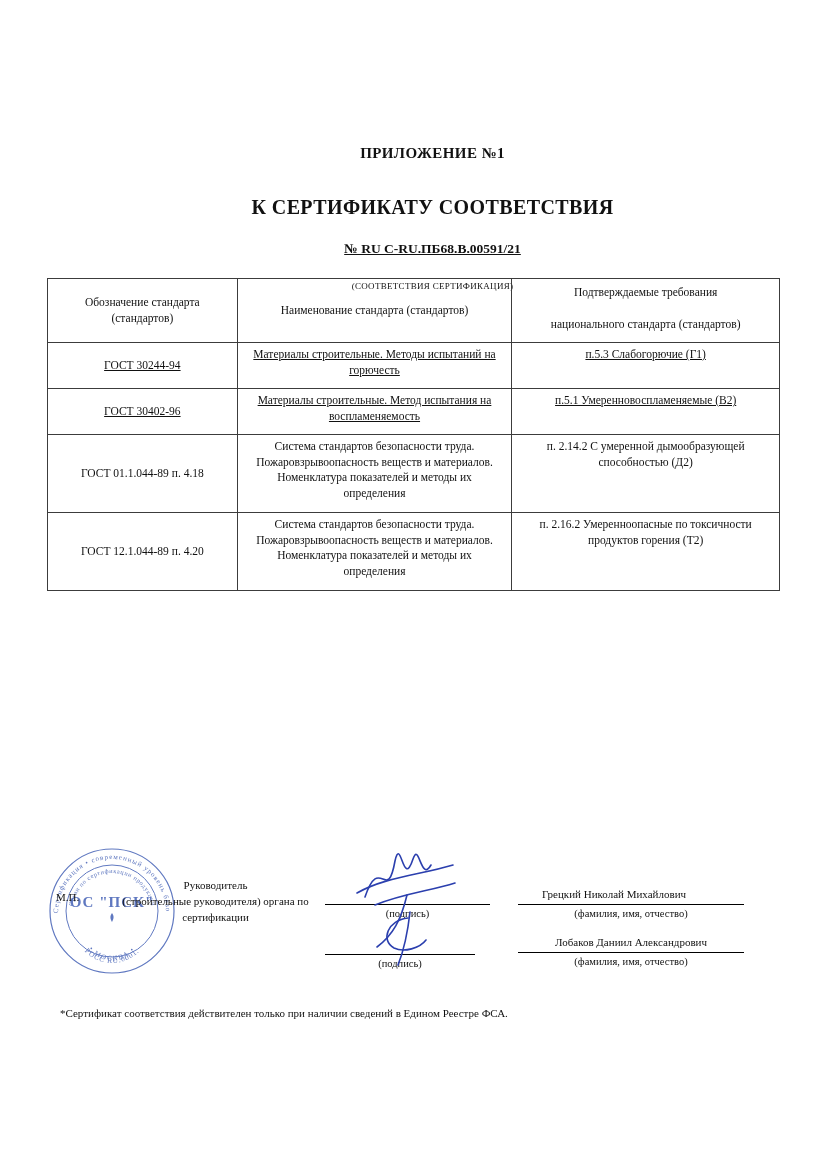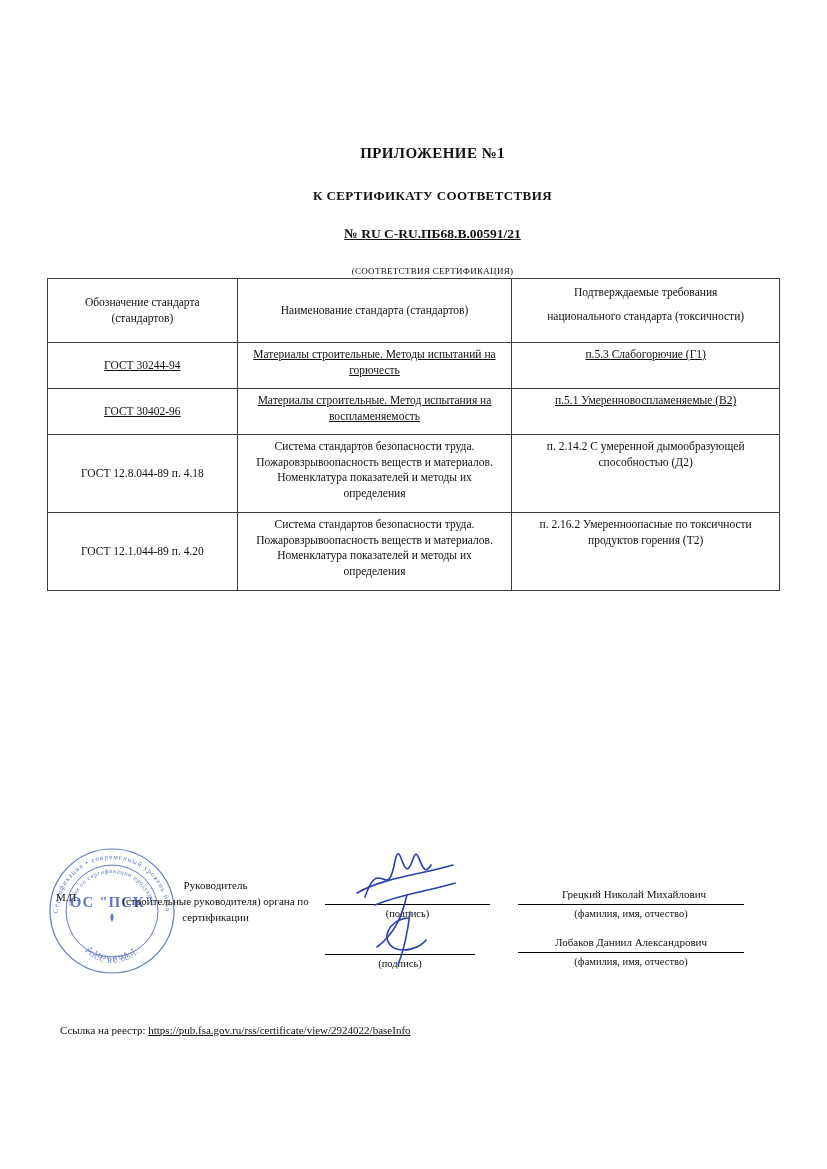--- a/index.html
+++ b/index.html
@@ -9,42 +9,42 @@
     width:827px; height:1169px;
     margin:0 auto;
     background:#ffffff;
     font-family:"Liberation Serif", serif;
     color:#111;
     overflow:hidden;
   }
   
   .title-block { position:absolute; top:145px; left:1px; width:100%; text-align:center;padding-left:36px; }
   .doc-title   { font-size:15px; font-weight:bold; letter-spacing:.4px; }
-  .doc-subtitle{ font-size:13px; font-weight:bold; margin-top:26px; letter-spacing:.4px; }
+  .doc-subtitle{ font-size:20px; font-weight:bold; margin-top:34px; letter-spacing:.4px; }
   .doc-number  { font-size:13.5px; font-weight:bold; margin-top:22px; text-decoration:underline;text-align:center; }
   .doc-kind    { font-size:9px; margin-top:24px; letter-spacing:.3px; }
 
   
   table.cert-table {
     position:absolute; top:278px; left:47px;
     width:733px; border-collapse:collapse;
     font-size:11.5px; line-height:1.35;
   }
   .cert-table th, .cert-table td {
     border:1px solid #3c3c3c;
     text-align:center;
     padding:4px 10px;
   }
   .cert-table th { font-weight:normal; }
   .col-std  { width:190px; }
   .col-name { width:275px;margin-top:17px; }
   .col-req  { width:268px; }
   .hdr-cell { height:64px; vertical-align:middle; }
   .hdr-req  { vertical-align:top; }
-  .hdr-req .hdr-stack { display:flex; flex-direction:column; gap:8px; padding-top:2px; }
+  .hdr-req .hdr-stack { display:flex; flex-direction:column; gap:16px; padding-top:2px; }
   tr.row-sm td { height:46px;text-decoration:underline; }
   tr.row-lg td { height:78px; }
   td.cell-std { vertical-align:middle; }
   td.cell-name, td.cell-req { vertical-align:top; }
 
   
   .sig-area { position:absolute; left:0; top:840px; width:827px; height:160px; font-size:11px; }
   .abs { position:absolute; }
   .sig-line { border-bottom:1.6px solid #000; }
   .center { text-align:center; }
@@ -77,38 +77,38 @@
   </div>
 
   <table class="cert-table">
     <thead>
       <tr>
         <th class="col-std hdr-cell">Обозначение стандарта (стандартов)</th>
         <th class="col-name hdr-cell">Наименование стандарта (стандартов)</th>
         <th class="col-req hdr-cell hdr-req">
           <div class="hdr-stack">
             <span>Подтверждаемые требования</span>
-            <span>национального стандарта (токсичности)</span>
+            <span>национального стандарта (стандартов)</span>
           </div>
         </th>
       </tr>
     </thead>
     <tbody>
       <tr class="row-sm">
         <td class="cell-std">ГОСТ 30244-94</td>
         <td class="cell-name">Материалы строительные. Методы испытаний на горючесть</td>
         <td class="cell-req">п.5.3 Слабогорючие (Г1)</td>
       </tr>
       <tr class="row-sm">
         <td class="cell-std">ГОСТ 30402-96</td>
         <td class="cell-name">Материалы строительные. Метод испытания на воспламеняемость</td>
         <td class="cell-req">п.5.1 Умеренновоспламеняемые (В2)</td>
       </tr>
       <tr class="row-lg">
-        <td class="cell-std">ГОСТ 12.8.044-89 п. 4.18</td>
+        <td class="cell-std">ГОСТ 01.1.044-89 п. 4.18</td>
         <td class="cell-name">Система стандартов безопасности труда. Пожаровзрывоопасность веществ и материалов. Номенклатура показателей и методы их определения</td>
         <td class="cell-req">п. 2.14.2 С умеренной дымообразующей способностью (Д2)</td>
       </tr>
       <tr class="row-lg">
         <td class="cell-std">ГОСТ 12.1.044-89 п. 4.20</td>
         <td class="cell-name">Система стандартов безопасности труда. Пожаровзрывоопасность веществ и материалов. Номенклатура показателей и методы их определения</td>
         <td class="cell-req">п. 2.16.2 Умеренноопасные по токсичности продуктов горения (Т2)</td>
       </tr>
     </tbody>
   </table>
@@ -144,21 +144,21 @@
 
     <div class="abs role" style="left:108px; top:18px; width:215px; text-align:center;">
       <div>Руководитель</div>
       <div>(строительные руководителя) органа по</div>
       <div>сертификации</div>
     </div>
 
     <div class="abs sig-line" style="left:325px; top:45px; width:165px; height:20px;"></div>
     <div class="abs center caption" style="left:325px; top:68px; width:165px;">(подпись)</div>
 
-    <div class="abs center" style="left:518px; top:48px; width:232px;">Грецкий Николай Михайлович</div>
+    <div class="abs center" style="left:498px; top:48px; width:232px;">Грецкий Николай Михайлович</div>
     <div class="abs sig-line" style="left:518px; top:50px; width:226px; height:15px;"></div>
     <div class="abs center caption" style="left:515px; top:68px; width:232px;">(фамилия, имя, отчество)</div>
 
 
     <div class="abs sig-line" style="left:325px; top:95px; width:150px; height:20px;"></div>
     <div class="abs center caption" style="left:325px; top:118px; width:150px;">(подпись)</div>
 
     <div class="abs center" style="left:515px; top:96px; width:232px;">Лобаков Даниил Александрович</div>
     <div class="abs sig-line" style="left:518px; top:98px; width:226px; height:15px;"></div>
     <div class="abs center caption" style="left:515px; top:116px; width:232px;">(фамилия, имя, отчество)</div>
@@ -172,17 +172,15 @@
       </g>
     </svg>
     <svg class="ink" style="left:350px; top:70px;" width="120" height="60" viewBox="0 0 120 60">
       <g fill="none" stroke="#2b3fae" stroke-width="1.6" stroke-linecap="round">
         <path d="M 58,8 C 38,10 30,30 44,38 C 54,43 70,38 76,30"></path>
         <path d="M 60,2 C 58,20 54,40 48,55"></path>
       </g>
     </svg>
   </div>
 
-  <div class="footer-reg">
-    <span>Ссылка на реестр: </span><span class="reg-link">https://pub.fsa.gov.ru/rss/certificate/view/2924022/baseInfo</span>
-  </div>
+  <div class="footer-note">*Сертификат соответствия действителен только при наличии сведений в Едином Реестре ФСА.</div>
 
 </div>
 
 </body></html>

